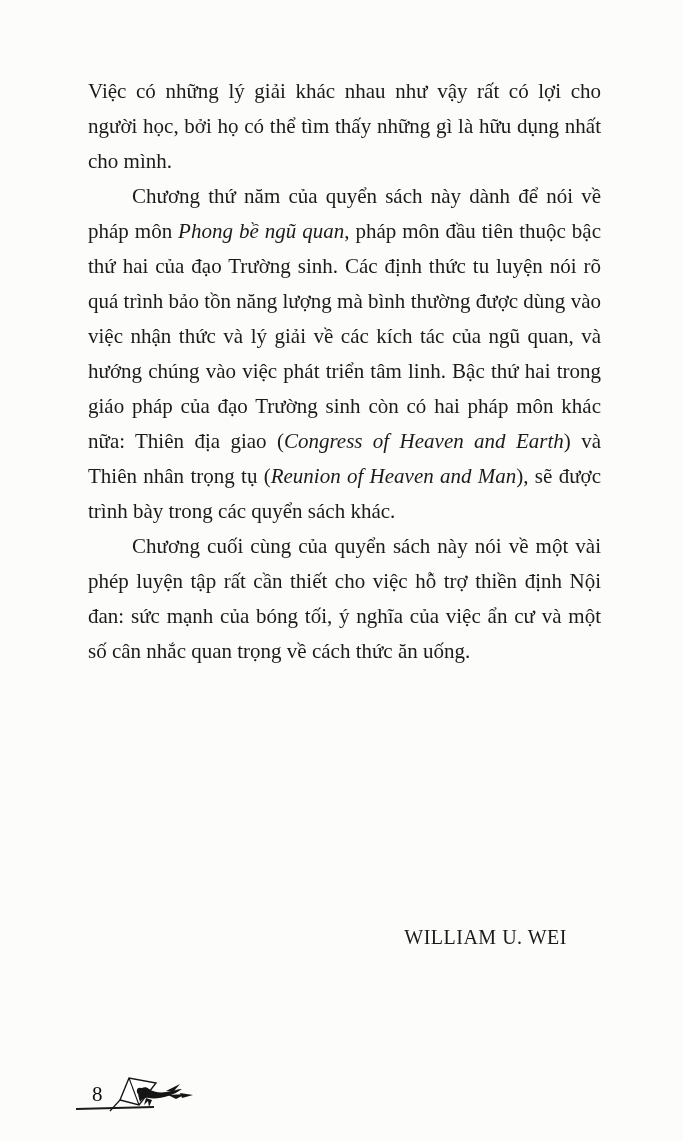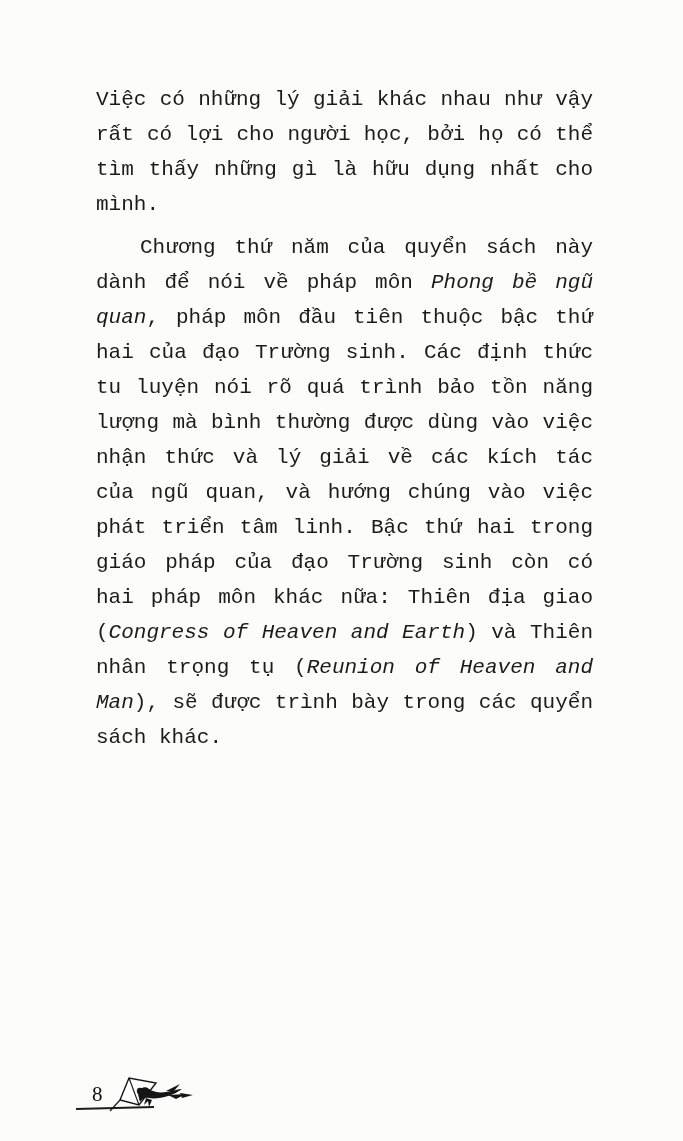--- a/index.html
+++ b/index.html
@@ -19,23 +19,22 @@
   .text-block {
     position: absolute;
     left: 88px;
     top: 74px;
     width: 513px;
     font-size: 21px;
     line-height: 35px;
     text-align: justify;
   }
   .text-block p {
-    margin: 8px;
+    margin: 0;
     padding: 0;
-    font-family: Liberation Mono, monospace;
   }
   .text-block p.indent {
     text-indent: 44px;
   }
   .italic {
     font-style: italic;
   }
   .signature {
     position: absolute;
     top: 926px;
@@ -74,22 +73,24 @@
   }
 </style>
 </head>
 <body>
 
 <div class="page">
 
   <div class="text-block">
       <p><span>Việc có những lý giải khác nhau như vậy rất có lợi cho người học, bởi họ có thể tìm thấy những gì là hữu dụng nhất cho mình.</span></p>
       <p class="indent"><span>Chương thứ năm của quyển sách này dành để nói về pháp môn </span><span class="italic">Phong bề ngũ quan</span><span>, pháp môn đầu tiên thuộc bậc thứ hai của đạo Trường sinh. Các định thức tu luyện nói rõ quá trình bảo tồn năng lượng mà bình thường được dùng vào việc nhận thức và lý giải về các kích tác của ngũ quan, và hướng chúng vào việc phát triển tâm linh. Bậc thứ hai trong giáo pháp của đạo Trường sinh còn có hai pháp môn khác nữa: Thiên địa giao (</span><span class="italic">Congress of Heaven and Earth</span><span>) và Thiên nhân trọng tụ (</span><span class="italic">Reunion of Heaven and Man</span><span>), sẽ được trình bày trong các quyển sách khác.</span></p>
+      <p class="indent"><span>Chương cuối cùng của quyển sách này nói về một vài phép luyện tập rất cần thiết cho việc hỗ trợ thiền định Nội đan: sức mạnh của bóng tối, ý nghĩa của việc ẩn cư và một số cân nhắc quan trọng về cách thức ăn uống.</span></p>
     </div>
 
+  <div class="signature">WILLIAM U. WEI</div>
 
   <div class="footer">
     <span class="page-number">8</span>
     <div class="rule"></div>
     <svg class="ornament" width="86" height="40" viewBox="0 0 86 40">
 
       <path d="M 12 26 L 21 4 L 48 9 L 31 31 Z" fill="#ffffff" stroke="#151515" stroke-width="1.4"></path>
       <path d="M 21 4 L 31 31" fill="none" stroke="#151515" stroke-width="1.1"></path>
 
       <path d="M 12 26 L 2 37" fill="none" stroke="#151515" stroke-width="1.2"></path>

